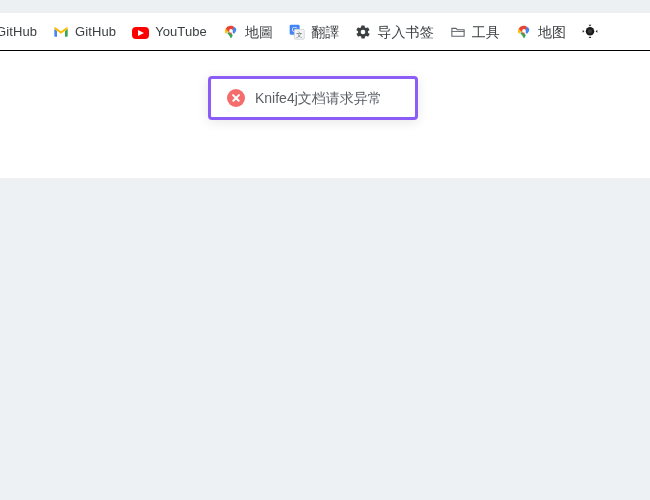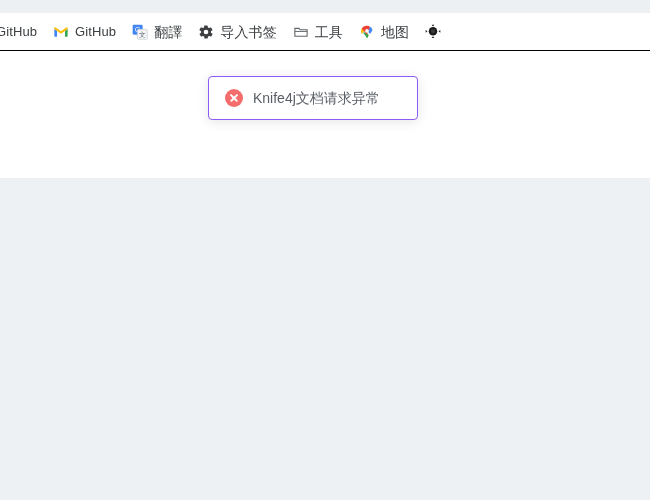--- a/index.html
+++ b/index.html
@@ -117,21 +117,21 @@
 
   
   .toast {
     position: absolute;
     top: 76px;
     left: 208px;
     width: 210px;
     height: 44px;
     box-sizing: border-box;
     background: #ffffff;
-    border: 1px solid #8b5cf6;
+    border: 3px solid #8b5cf6;
     border-radius: 4px;
     box-shadow: 0 2px 12px 0 rgba(0,0,0,0.10);
     display: flex;
     align-items: center;
     padding: 0 16px;
   }
   .toast-icon {
     width: 18px;
     height: 18px;
     border-radius: 50%;
@@ -182,21 +182,38 @@
           <path fill="#34a853" d="M22 19v-11.5L18 10v9h3a1 1 0 0 0 1-1z"></path>
           <path fill="#fbbc04" d="M2 7.5 12 14.5 22 7.5V6a1 1 0 0 0-1-1h-.6L12 11 3.6 5H3a1 1 0 0 0-1 1z"></path>
           <path fill="#ea4335" d="M6 19v-9L12 14.5 18 10v9z" opacity="0"></path>
           <path fill="#c5221f" d="M6 10 12 14.5 18 10l-6 4.6z"></path>
           <path fill="#ea4335" d="M2 6.2 6 10v9h.8l5.2-4 5.2 4H18v-9l4-3.8V6a1 1 0 0 0-1-1h-.6L12 11.1 3.6 5H3a1 1 0 0 0-1 1z" opacity="0"></path>
         </svg>
       </span>
       <span class="bm-label">GitHub</span>
     </div>
 
-
+    <div class="bm">
+      <span class="bm-ico ico-youtube"></span>
+      <span class="bm-label">YouTube</span>
+    </div>
+
+    <div class="bm">
+      <span class="bm-ico ico-maps">
+        <svg width="16" height="16" viewBox="0 0 24 24" aria-hidden="true">
+          <path fill="#34a853" d="M6 13c1.5 2 4 4.4 5.2 7.6.3.8 1.3.8 1.6 0 .5-1.3 1.2-2.5 2-3.6l-4.3-5z"></path>
+          <path fill="#fbbc04" d="M4.1 6.6A8 8 0 0 0 3 10.6c0 1.9.5 3.1 1.3 4.3L12 5.1z"></path>
+          <path fill="#4285f4" d="M16.4 4.2 12 9.6l4.5 5.4c1.8-2.4 3.5-4.2 3.5-7A7.9 7.9 0 0 0 16.4 4.2z"></path>
+          <path fill="#1a73e8" d="M12 2.6a8 8 0 0 0-7.9 4l7.9 9.4 4.4-5.4z" opacity="0"></path>
+          <path fill="#ea4335" d="M12 2.6a7.9 7.9 0 0 0-7.9 4L12 16l4.4-11.8A7.9 7.9 0 0 0 12 2.6z"></path>
+          <circle cx="12" cy="10.4" r="2.8" fill="#ffffff"></circle>
+        </svg>
+      </span>
+      <span class="bm-label cjk">地圖</span>
+    </div>
 
     <div class="bm">
       <span class="bm-ico ico-translate">
         <svg width="16" height="16" viewBox="0 0 24 24" aria-hidden="true">
           <rect x="1" y="1" width="15" height="15" rx="2" fill="#4285f4"></rect>
           <text x="8.5" y="12.5" font-size="11" font-family="Liberation Sans, sans-serif" fill="#ffffff" text-anchor="middle">G</text>
           <rect x="8" y="8" width="15" height="15" rx="2" fill="#f1f3f4" stroke="#c8ccd0" stroke-width="1"></rect>
           <text x="15.5" y="19.5" font-size="10" font-family="DejaVu Sans, sans-serif" fill="#5f6368" text-anchor="middle">文</text>
         </svg>
       </span>

